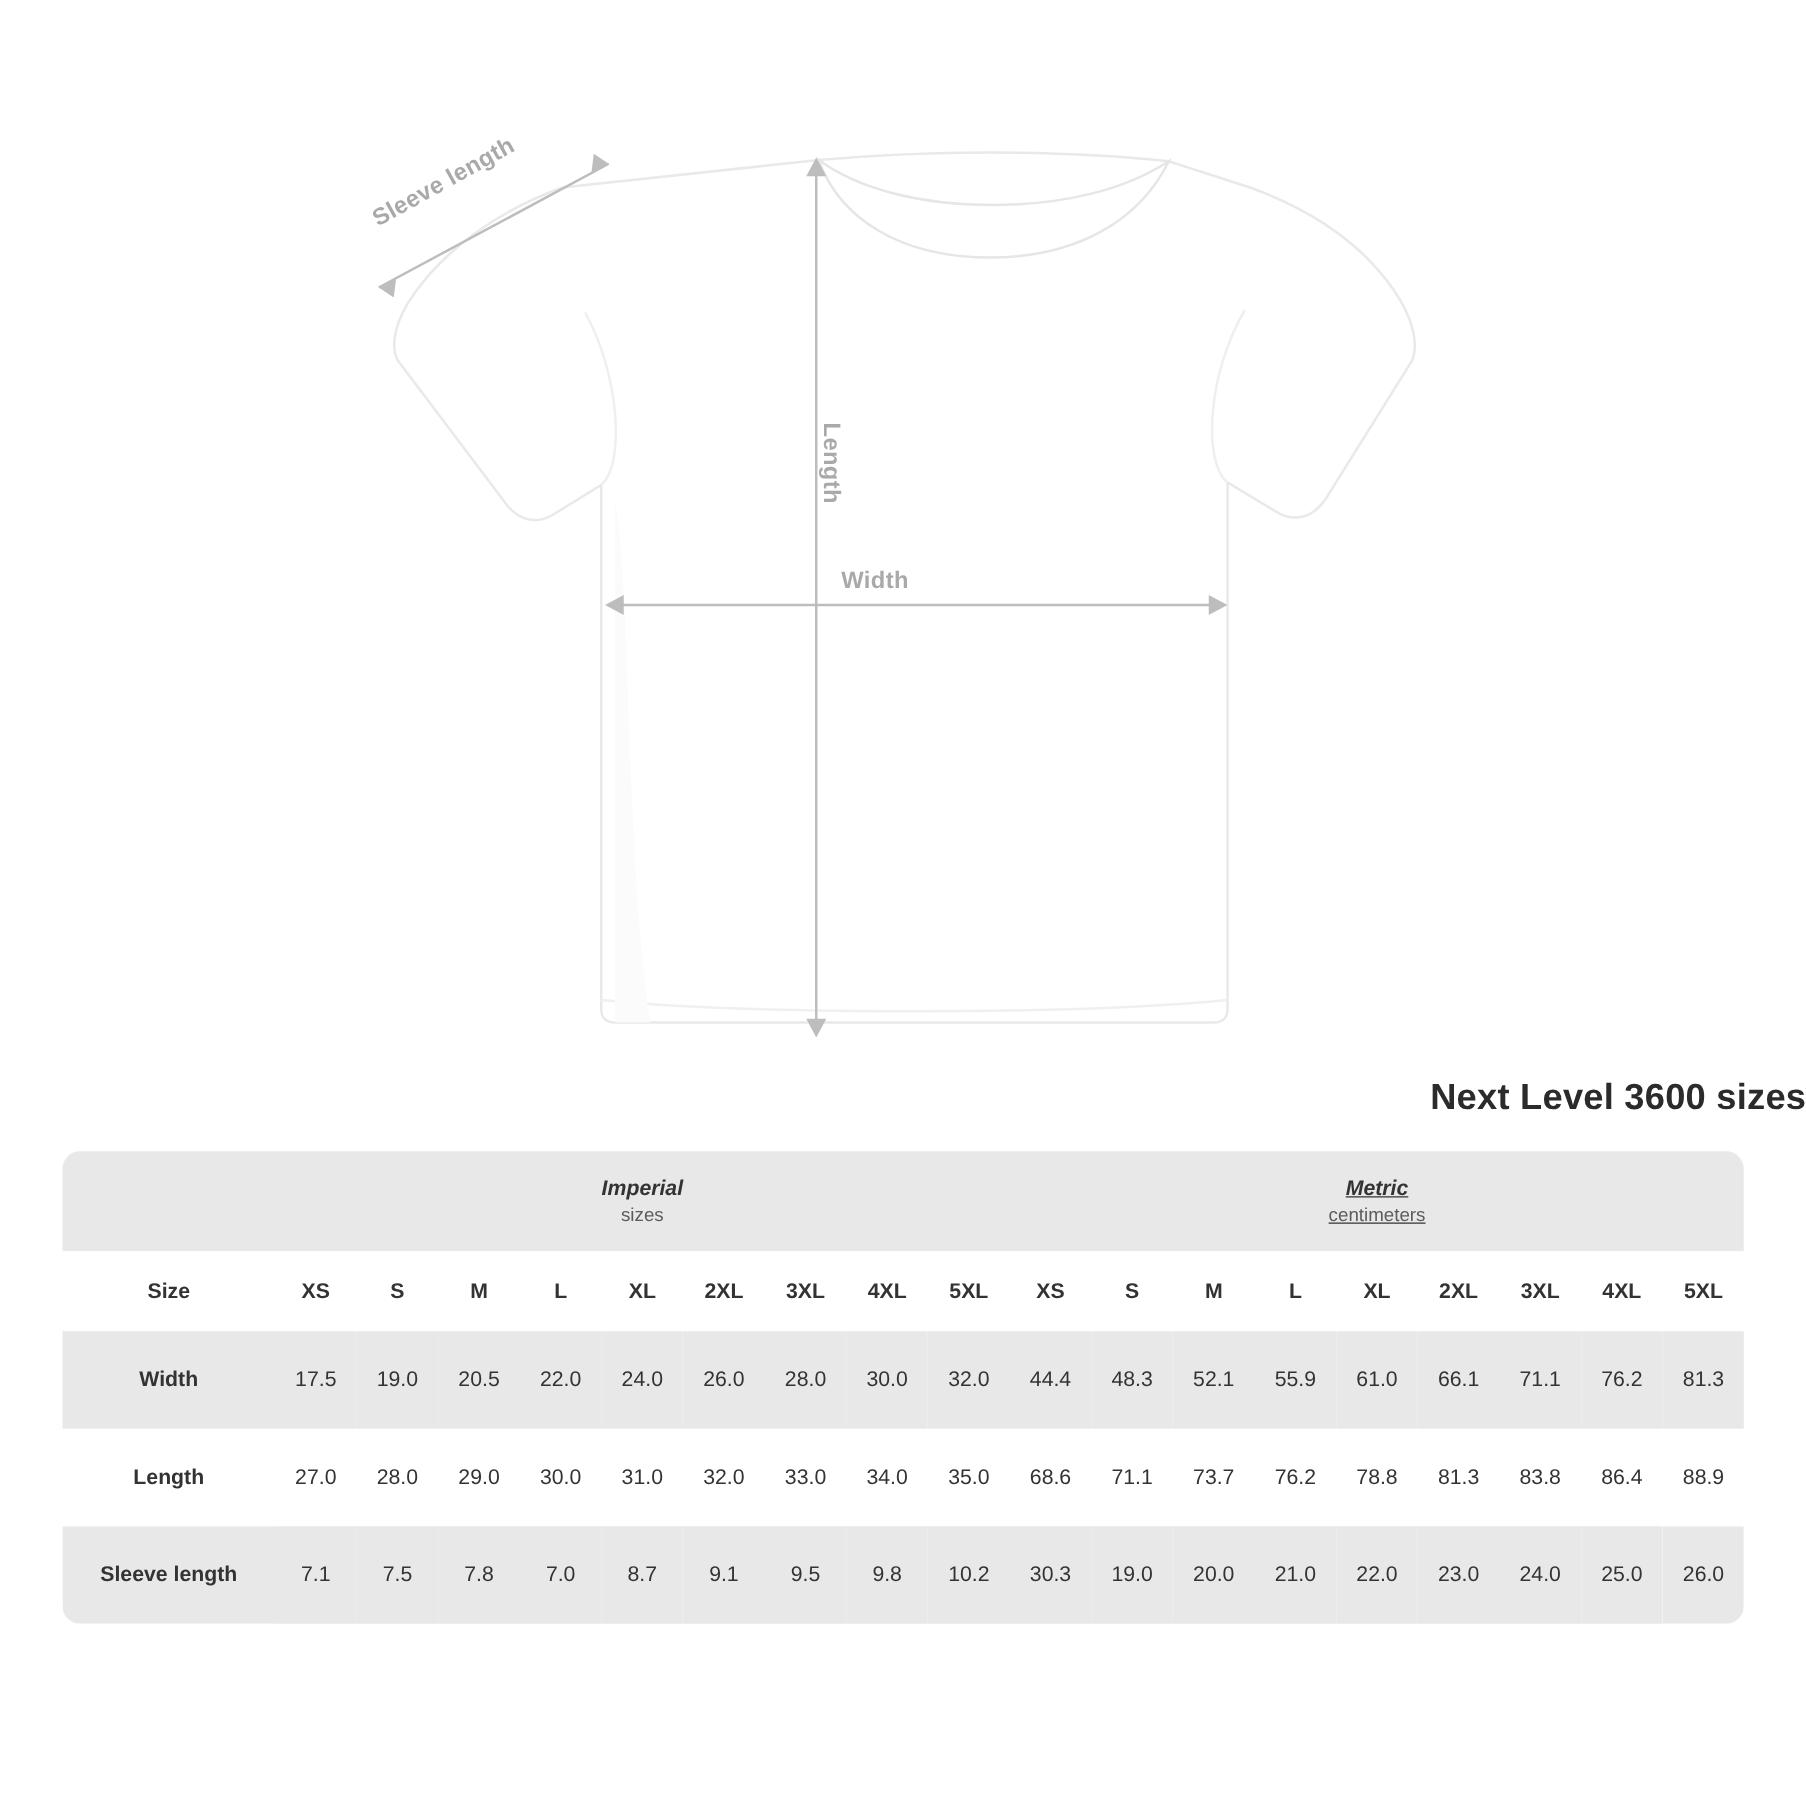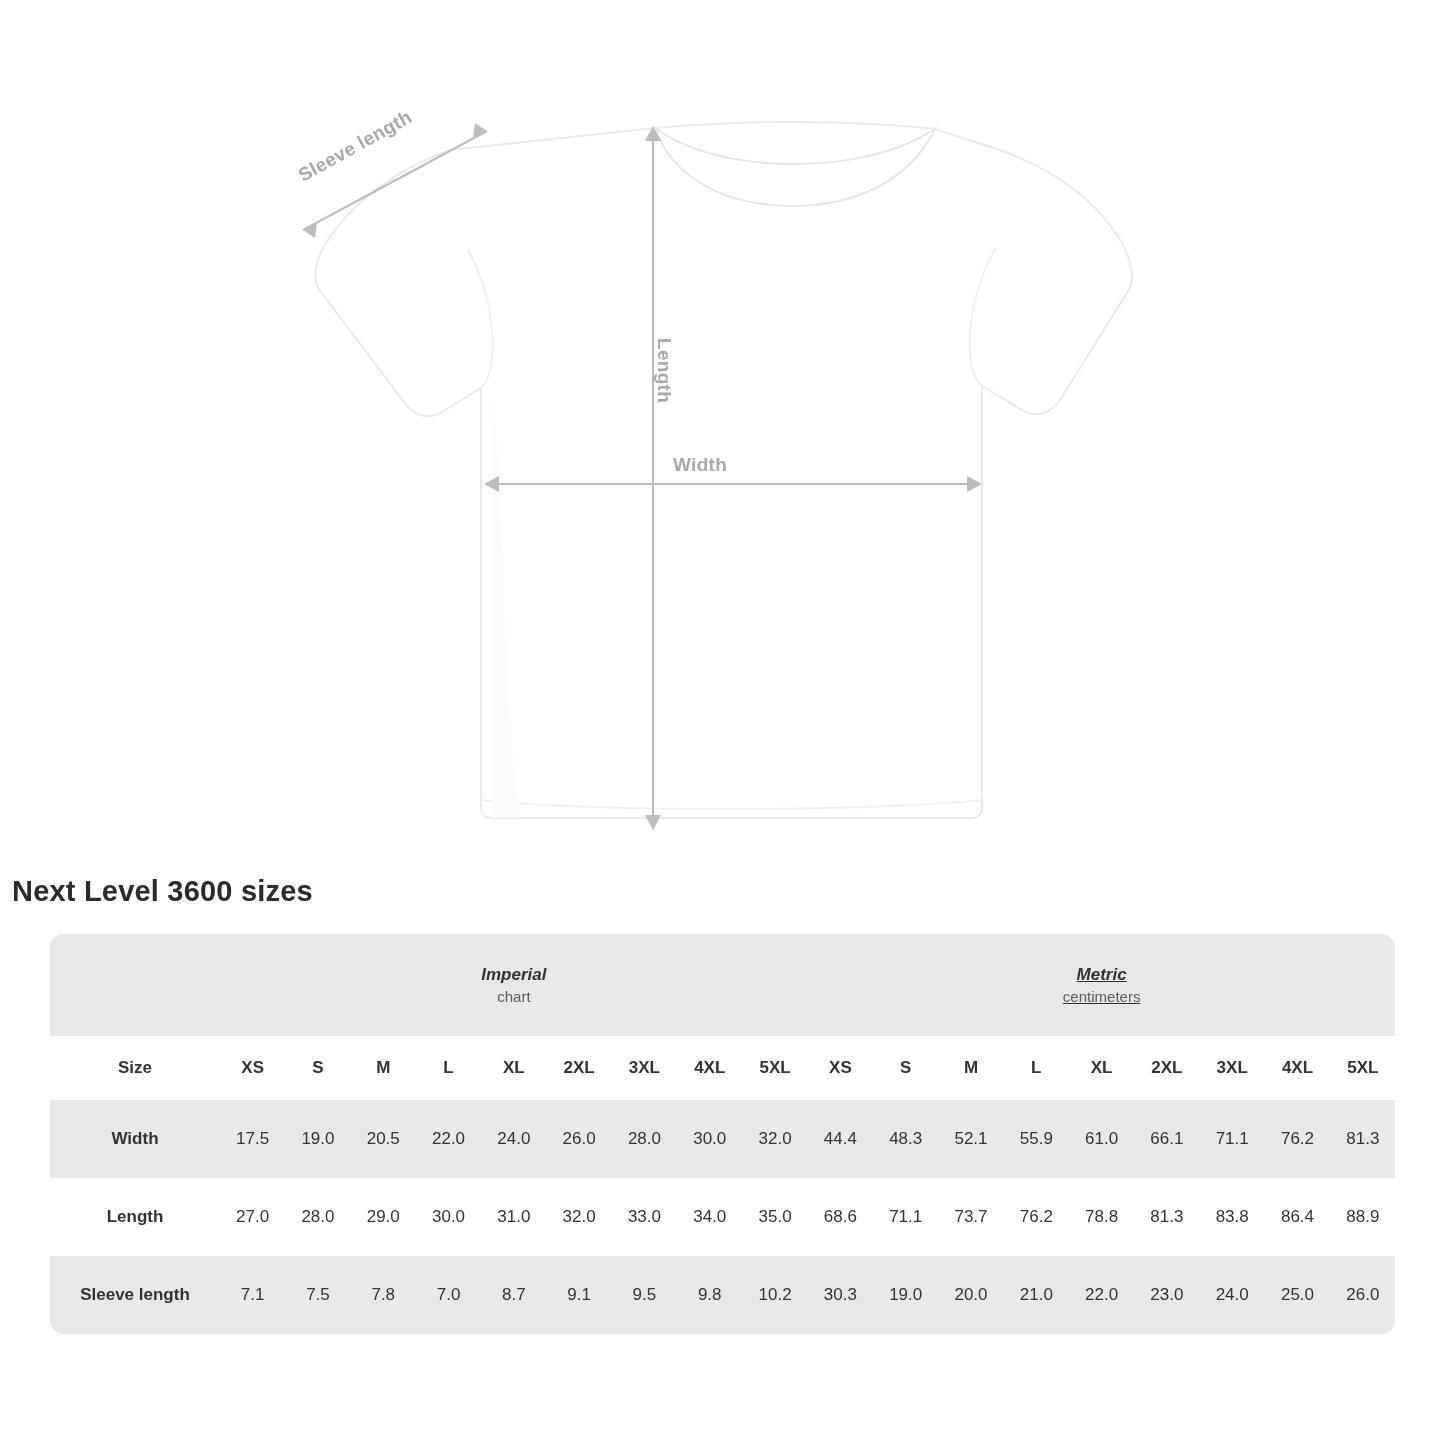--- a/index.html
+++ b/index.html
@@ -55,22 +55,22 @@
     writing-mode: vertical-rl;
     text-orientation: mixed;
   }
   .label-width {
     left: 673px;
     top: 454px;
   }
 
   
   .title-block {
-    text-align: left;
-    margin-top: 30px;
+    text-align: right;
+    margin-top: 17px;
     padding-left: 12px;
   }
   .chart-title {
     font-size: 29px;
     font-weight: bold;
     color: #2b2b2b;
     margin: 0;
     letter-spacing: 0.2px;
   }
   .chart-note {
@@ -91,21 +91,21 @@
   }
   table.size-table td, table.size-table th {
     text-align: center;
     font-size: 17px;
     color: #333333;
     padding: 0;
     border: none;
   }
 
   .row-head td {
-    height: 102px;
+    height: 80px;
   }
   .unit-head {
     font-size: 24px;
     font-weight: bold;
     font-style: italic;
     color: #6b6b6b;
     line-height: 1.25;
   }
   .unit-sub {
     font-size: 15px;
@@ -236,21 +236,21 @@
           <col class="col-cell">
           <col class="col-cell">
           <col class="col-cell">
       </colgroup>
       <tbody>
 
         <tr class="row-head">
           <td class="band-grey corner-tl"></td>
           <td class="band-grey unit-head" colspan="9">
             <span>Imperial</span>
-            <span class="unit-sub">chart</span>
+            <span class="unit-sub">sizes</span>
           </td>
           <td class="band-grey unit-head corner-tr" colspan="9">
             <span>Metric</span>
             <span class="unit-sub">centimeters</span>
           </td>
         </tr>
 
         <tr class="row-sizes band-white">
           <td class="rowlabel">Size</td>
           <td>XS</td>

